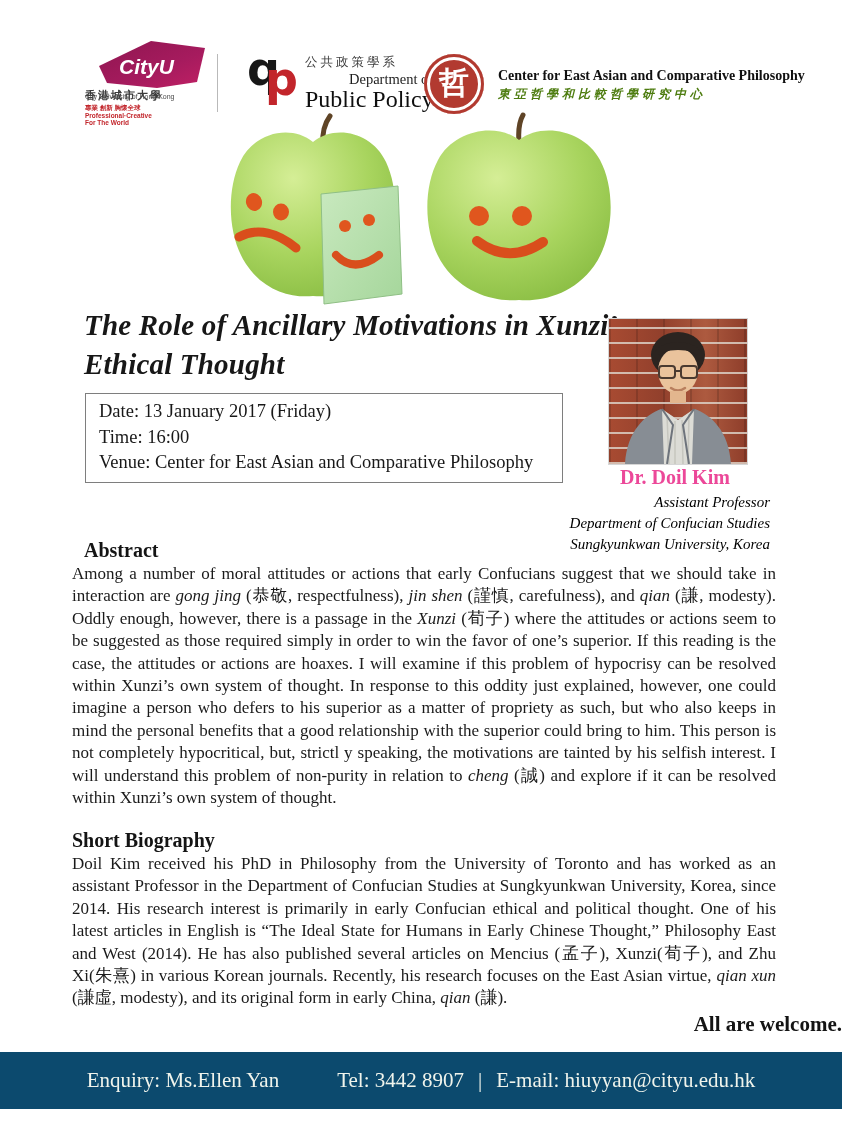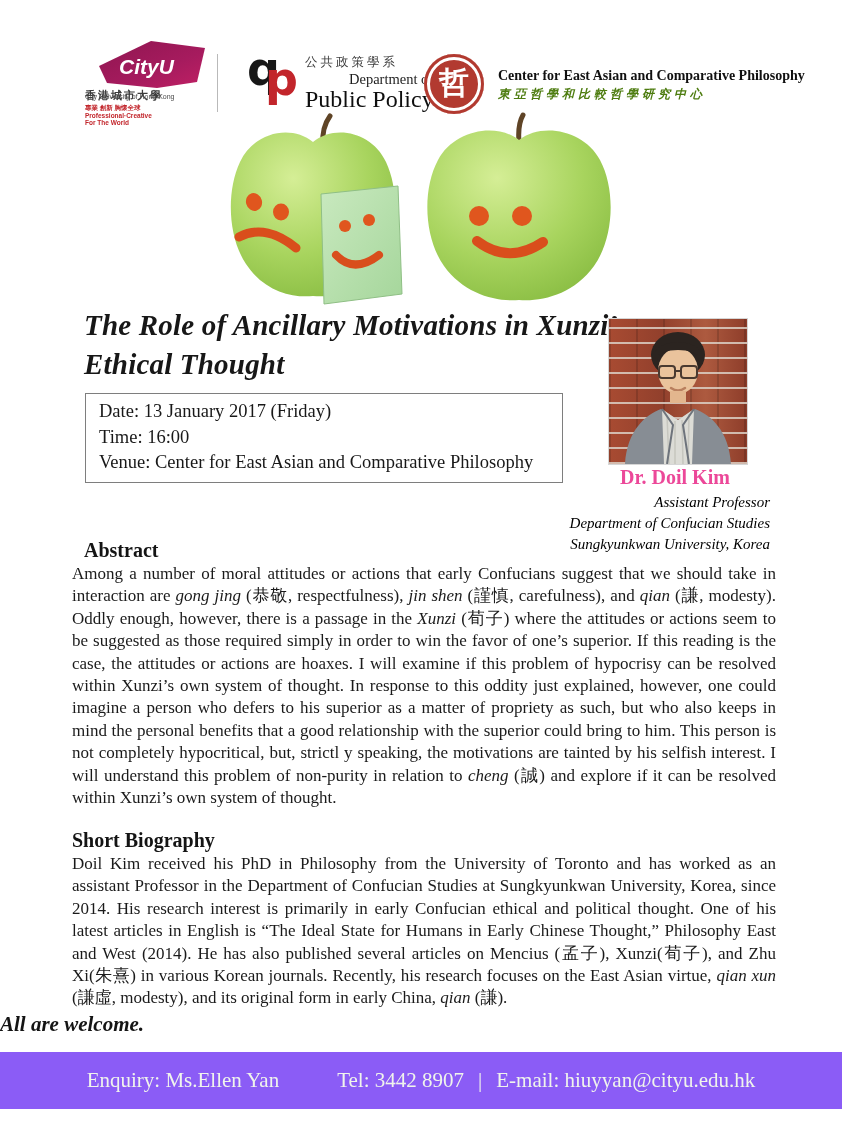--- a/index.html
+++ b/index.html
@@ -59,22 +59,22 @@
                  font-size:15px;line-height:21px;color:#000000;}
 
   
   .section-heading{font-size:20px;font-weight:bold;color:#141414;}
   .abstract-heading{left:84px;top:539px;}
   .abstract-text{left:72px;top:563px;width:704px;font-size:17px;line-height:22.4px;
                  text-align:justify;color:#1a1a1a;}
   .bio-heading{left:72px;top:829px;}
   .bio-text{left:72px;top:853px;width:704px;font-size:17px;line-height:22.4px;
             text-align:justify;color:#1a1a1a;}
-  .welcome{left:0;top:1012px;width:842px;text-align:left;font-size:21px;
-           font-weight:bold;font-style:italic;color:#141414;}
+  .welcome{left:0;top:1012px;width:842px;text-align:right;font-size:21px;
+           font-weight:bold;color:#141414;}
 
   
   .footer-bar{left:0;top:1052px;width:842px;height:57px;display:flex;align-items:center;
               justify-content:center;color:#f0f4ec;font-size:21px;}
   .footer-enquiry{margin-right:58px;}
   .footer-sep{margin:0 14px;}
 </style>
 </head>
 <body>
 
@@ -194,20 +194,20 @@
   </div>
 
   <div class="abs section-heading abstract-heading">Abstract</div>
   <div class="abs abstract-text"><span>Among a number of moral attitudes or actions that early Confucians suggest that we should take in interaction are </span><i>gong jing</i><span> (恭敬, respectfulness), </span><i>jin shen</i><span> (謹慎, carefulness), and </span><i>qian</i><span> (謙, modesty). Oddly enough,  however, there is a passage in the </span><i>Xunzi</i><span> (荀子) where the attitudes or actions seem to be suggested as those required simply in order to win the favor of one’s superior. If this reading is the case, the attitudes or actions are hoaxes. I will examine if this problem of hypocrisy can be resolved within Xunzi’s own system of thought. In response to this oddity just explained, however, one could imagine a person who defers to his superior as a matter of propriety as such, but who also keeps in mind the personal benefits that a good relationship with the superior could bring to him. This person is not completely hypocritical, but, strictl y speaking, the motivations are tainted by his selfish interest. I will understand this problem  of  non-purity  in relation  to </span><i>cheng</i><span> (誠) and explore if it can be resolved within Xunzi’s own system of thought.</span></div>
 
   <div class="abs section-heading bio-heading">Short Biography</div>
   <div class="abs bio-text"><span>Doil Kim received his PhD in Philosophy from the University of Toronto and has worked as an assistant Professor in the Department of Confucian Studies at Sungkyunkwan University, Korea, since 2014. His research interest is primarily in early Confucian ethical and political thought. One of his latest articles in English is “The Ideal State for Humans in Early Chinese Thought,” Philosophy East and West (2014). He has also published several articles on Mencius (孟子), Xunzi(荀子), and Zhu Xi(朱熹) in various Korean journals. Recently, his research focuses on the East Asian virtue, </span><i>qian xun</i><span> (謙虛, modesty), and its original form in early China, </span><i>qian</i><span> (謙).</span></div>
 
   <div class="abs welcome">All are welcome.</div>
 
-  <div class="abs footer-bar" style="background: #8b5cf6;">
+  <div class="abs footer-bar" style="background: #0c4a6e;">
     <span class="footer-enquiry">Enquiry: Ms.Ellen Yan</span>
     <span>Tel: 3442 8907</span>
     <span class="footer-sep">|</span>
     <span>E-mail: hiuyyan@cityu.edu.hk</span>
   </div>
 
 </div>
 
 </body></html>

